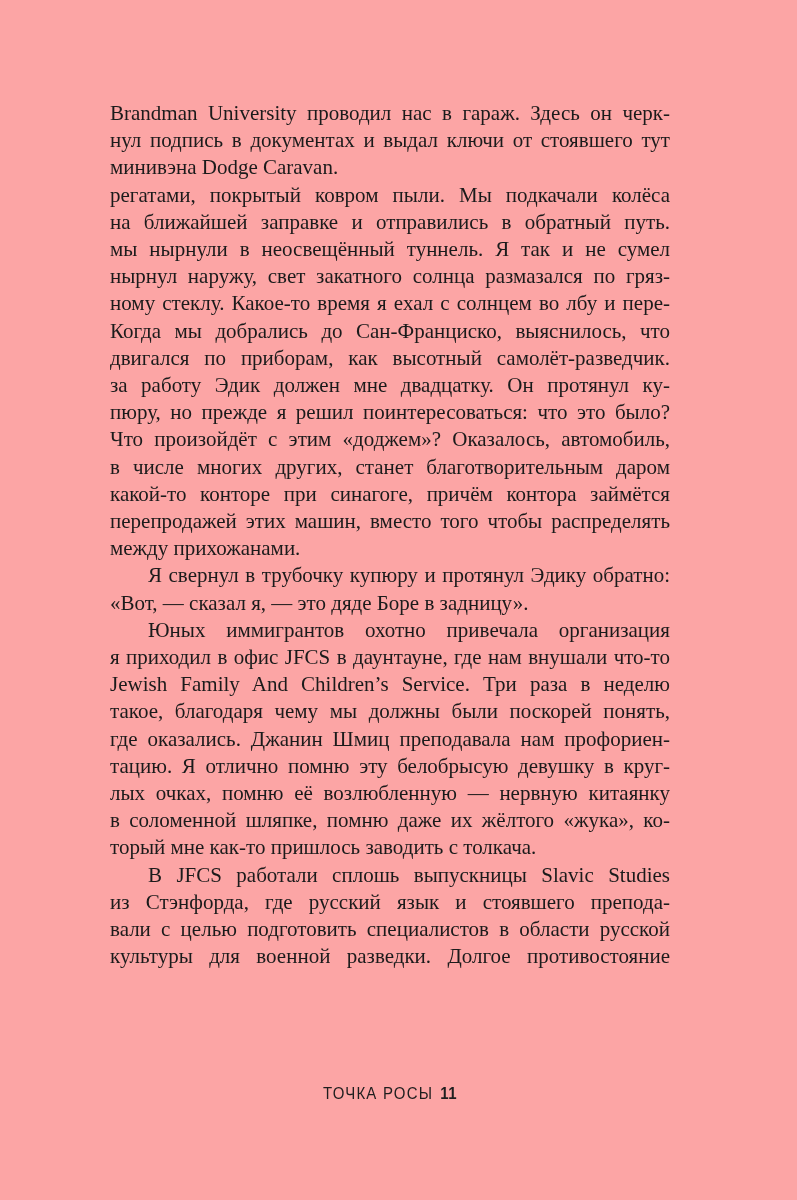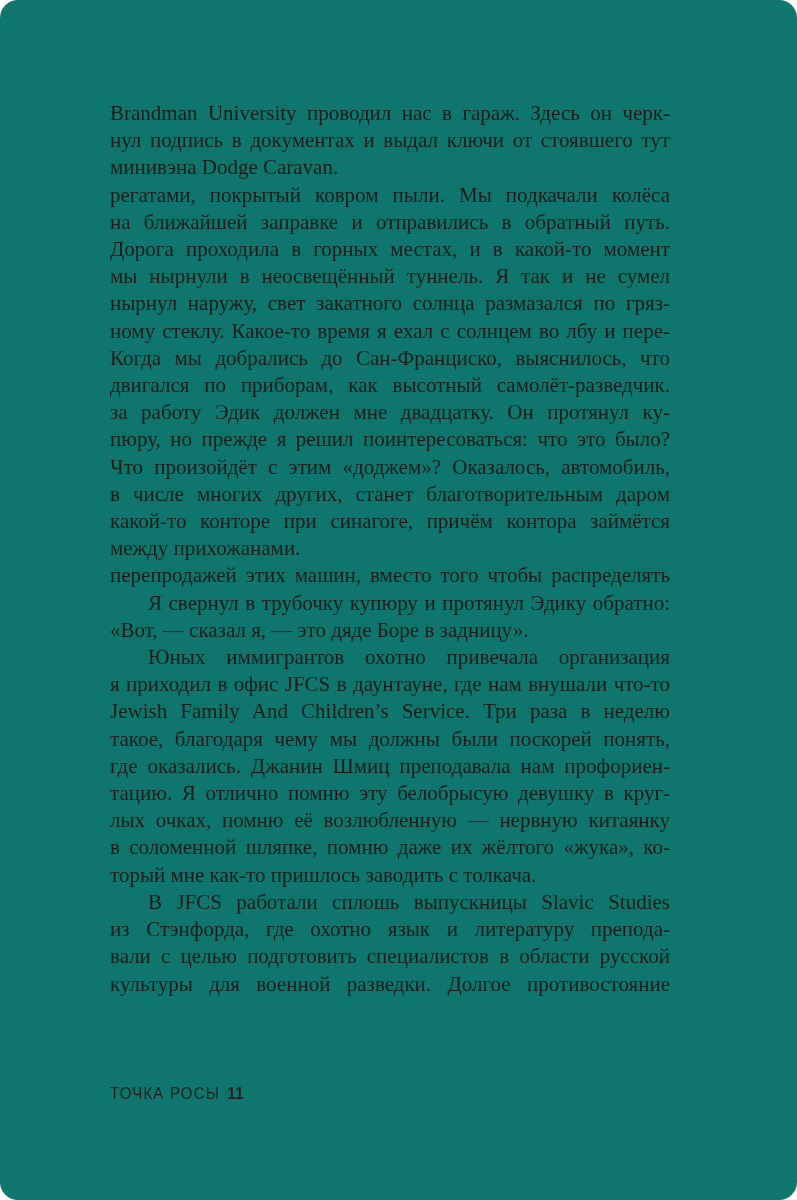--- a/index.html
+++ b/index.html
@@ -9,22 +9,21 @@
   }
   body {
     position: relative;
     width: 797px;
     height: 1200px;
     overflow: hidden;
   }
   .page {
     position: absolute;
     inset: 0;
-    background: #0f766e;
-    border-radius: 18px;
+    background: #fca5a5;
   }
   .text-block {
     position: absolute;
     left: 110px;
     top: 100px;
     width: 560px;
   }
   .paragraph {
     margin: 0;
     padding: 0;
@@ -42,21 +41,21 @@
     text-align-last: left;
   }
   .line.indent {
     text-indent: 38px;
   }
   .page-footer {
     position: absolute;
     left: 110px;
     top: 1085px;
     width: 560px;
-    text-align: left;
+    text-align: center;
     font-family: "Liberation Sans", "DejaVu Sans", sans-serif;
     font-size: 15px;
     letter-spacing: 1.2px;
     color: #1e1e1e;
     transform: scaleY(1.05);
   }
   .page-number {
     font-weight: 700;
     margin-left: 7px;
     letter-spacing: 0.5px;
@@ -69,52 +68,51 @@
 
   <main class="text-block" id="text-block">
       <div class="paragraph">
         <div class="line">Brandman University проводил нас в гараж. Здесь он черк-</div>
         <div class="line">нул подпись в документах и выдал ключи от стоявшего тут</div>
         <div class="line last">минивэна Dodge Caravan.</div>
       </div>
       <div class="paragraph">
         <div class="line">регатами, покрытый ковром пыли. Мы подкачали колёса</div>
         <div class="line">на ближайшей заправке и отправились в обратный путь.</div>
-        <div class="line">Дорога проходила в горных местах, и в какой-то момент</div>
         <div class="line">мы нырнули в неосвещённый туннель. Я так и не сумел</div>
         <div class="line">нырнул наружу, свет закатного солнца размазался по гряз-</div>
         <div class="line">ному стеклу. Какое-то время я ехал с солнцем во лбу и пере-</div>
         <div class="line">Когда мы добрались до Сан-Франциско, выяснилось, что</div>
         <div class="line">двигался по приборам, как высотный самолёт-разведчик.</div>
         <div class="line">за работу Эдик должен мне двадцатку. Он протянул ку-</div>
         <div class="line">пюру, но прежде я решил поинтересоваться: что это было?</div>
         <div class="line">Что произойдёт с этим «доджем»? Оказалось, автомобиль,</div>
         <div class="line">в числе многих других, станет благотворительным даром</div>
         <div class="line">какой-то конторе при синагоге, причём контора займётся</div>
+        <div class="line">перепродажей этих машин, вместо того чтобы распределять</div>
         <div class="line last">между прихожанами.</div>
-        <div class="line">перепродажей этих машин, вместо того чтобы распределять</div>
       </div>
       <div class="paragraph">
         <div class="line indent">Я свернул в трубочку купюру и протянул Эдику обратно:</div>
         <div class="line last">«Вот, — сказал я, — это дяде Боре в задницу».</div>
       </div>
       <div class="paragraph">
         <div class="line indent">Юных иммигрантов охотно привечала организация</div>
         <div class="line">я приходил в офис JFCS в даунтауне, где нам внушали что-то</div>
         <div class="line">Jewish Family And Children’s Service. Три раза в неделю</div>
         <div class="line">такое, благодаря чему мы должны были поскорей понять,</div>
         <div class="line">где оказались. Джанин Шмиц преподавала нам профориен-</div>
         <div class="line">тацию. Я отлично помню эту белобрысую девушку в круг-</div>
         <div class="line">лых очках, помню её возлюбленную — нервную китаянку</div>
         <div class="line">в соломенной шляпке, помню даже их жёлтого «жука», ко-</div>
         <div class="line last">торый мне как-то пришлось заводить с толкача.</div>
       </div>
       <div class="paragraph">
         <div class="line indent">В JFCS работали сплошь выпускницы Slavic Studies</div>
-        <div class="line">из Стэнфорда, где охотно язык и литературу препода-</div>
+        <div class="line">из Стэнфорда, где русский язык и стоявшего препода-</div>
         <div class="line">вали с целью подготовить специалистов в области русской</div>
         <div class="line">культуры для военной разведки. Долгое противостояние</div>
       </div>
     </main>
 
   <footer class="page-footer">
     <span>ТОЧКА РОСЫ</span><span class="page-number">11</span>
   </footer>
 
 </div>

